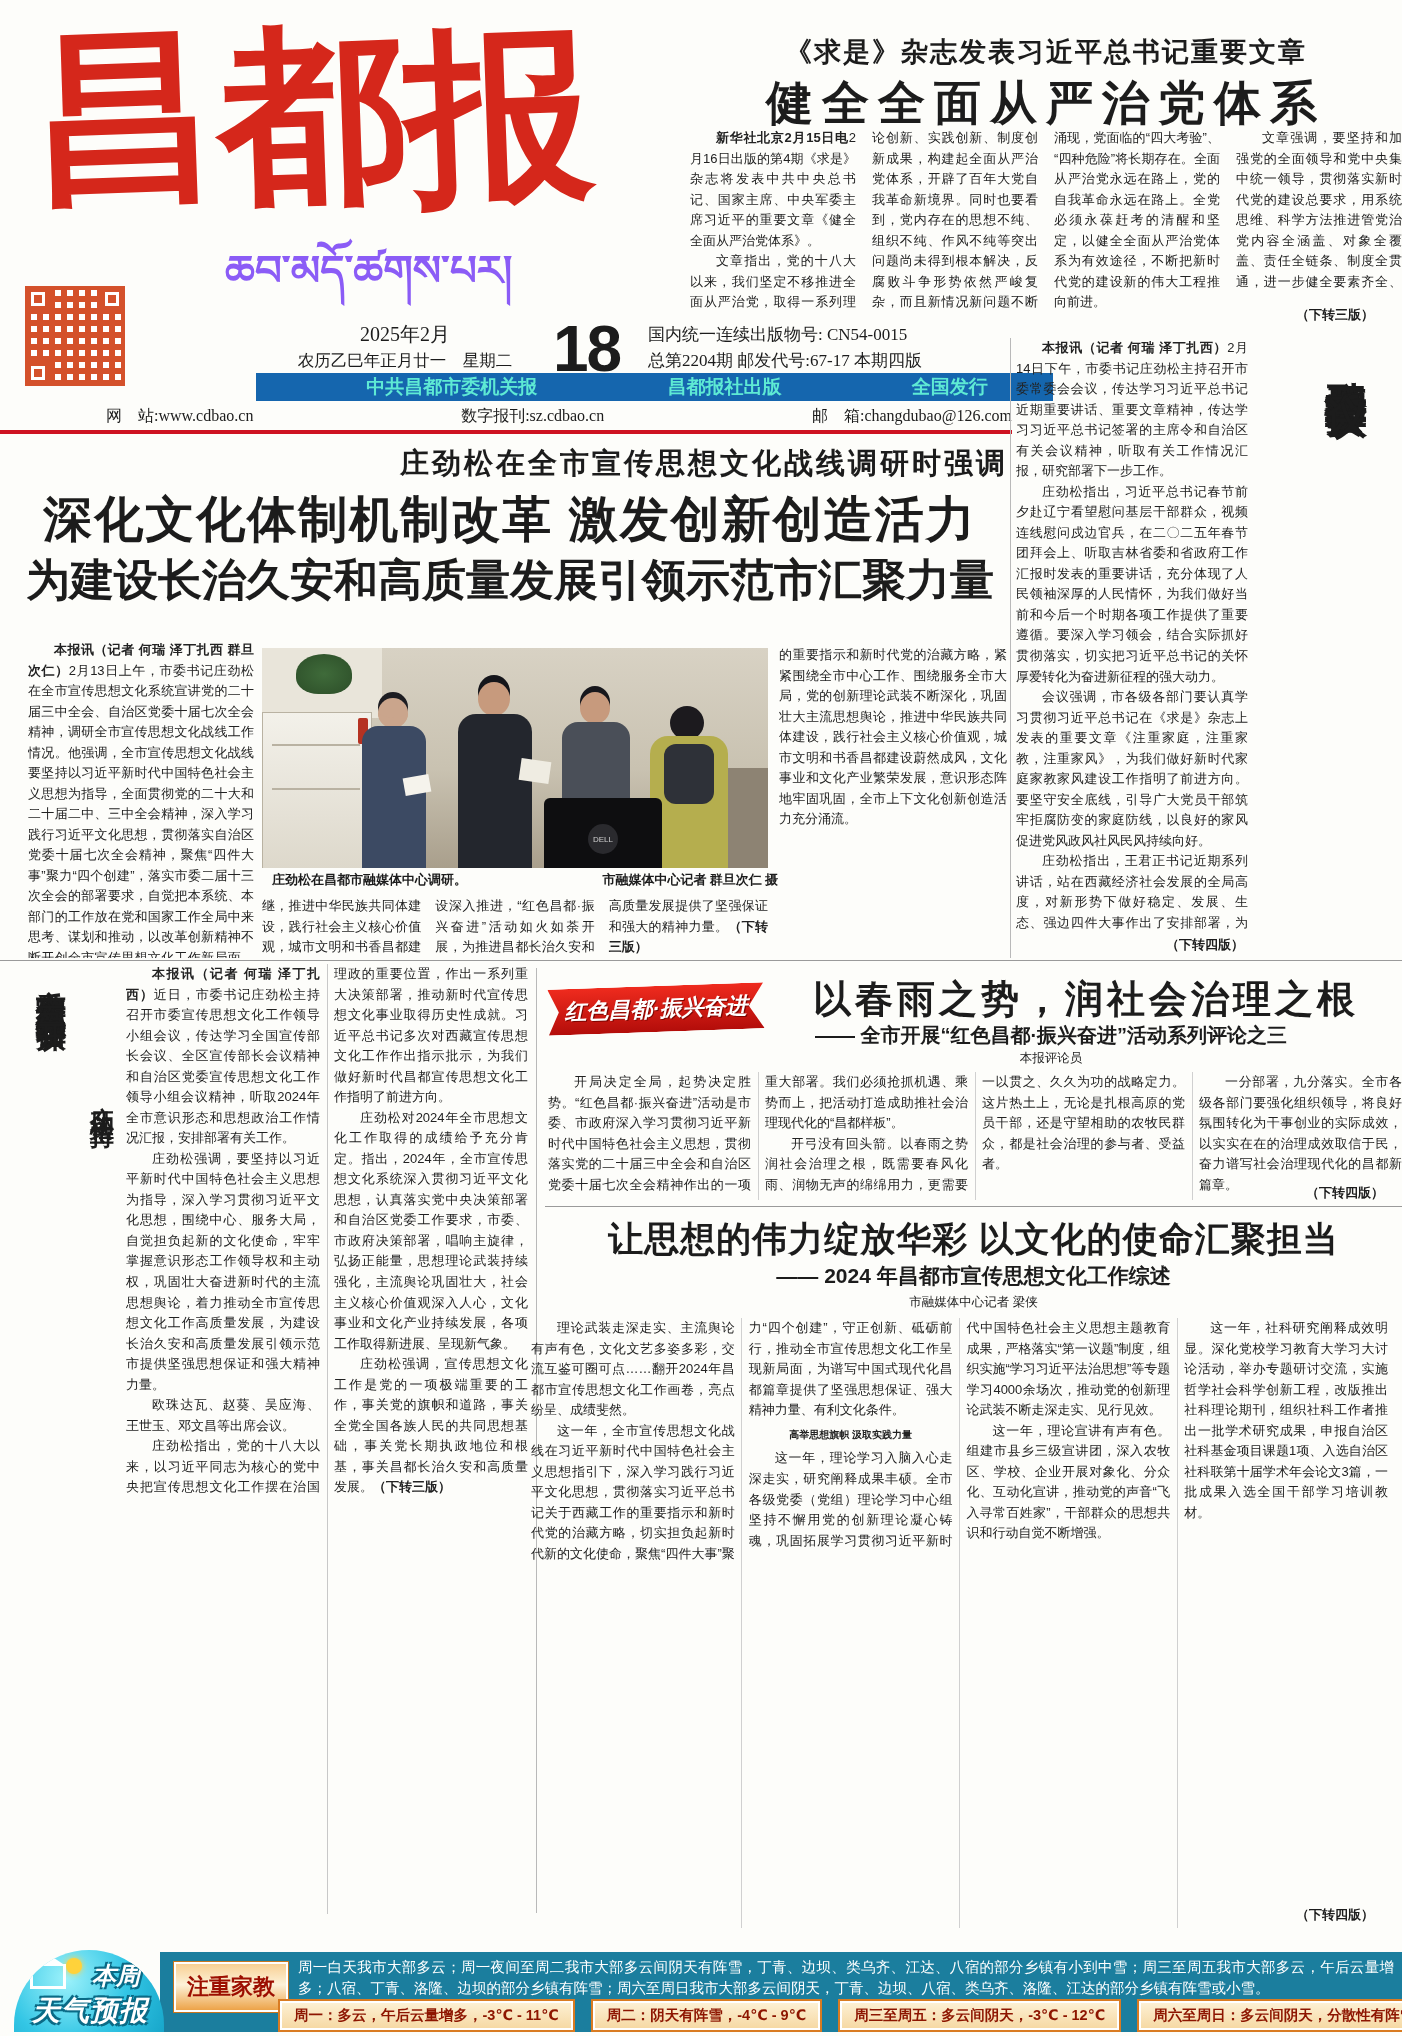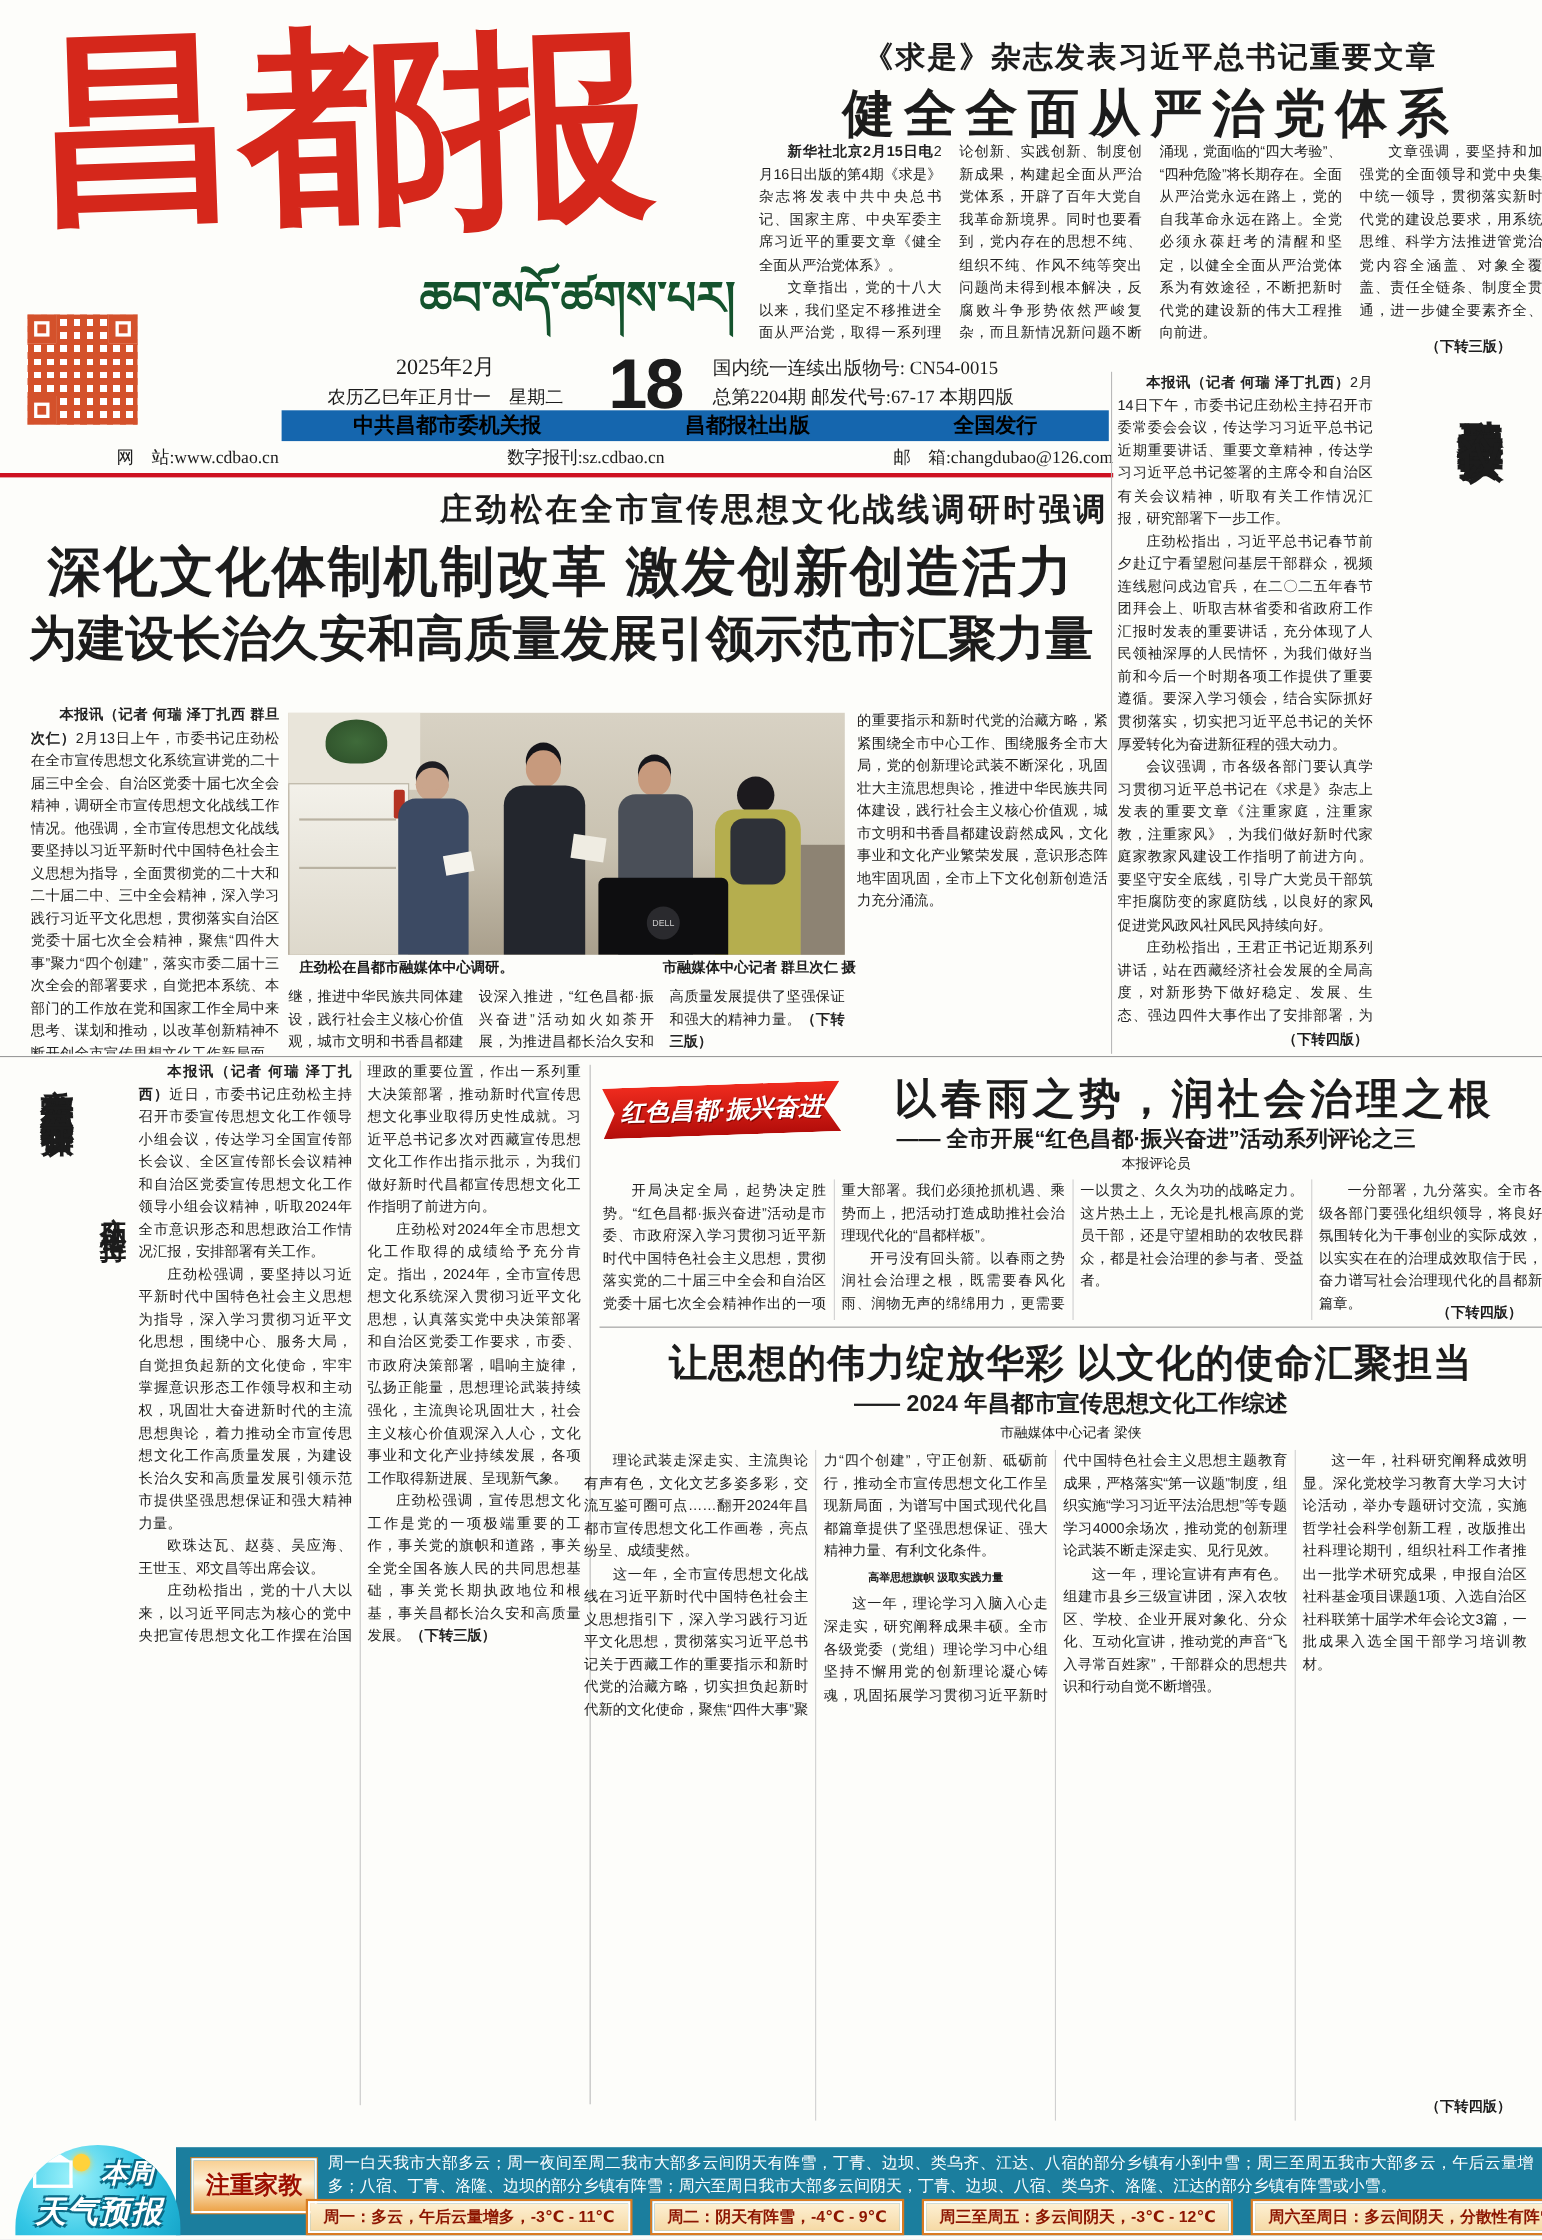--- a/index.html
+++ b/index.html
@@ -4,33 +4,33 @@
 <style>
   html,body{margin:0;padding:0;background:#e8e8e8;}
   .page{position:relative;width:1402px;height:2036px;margin:0 auto;background:#fdfdfa;
         font-family:"Liberation Sans","DejaVu Sans",sans-serif;color:#1c1c1c;overflow:hidden;}
   .abs{position:absolute;}
   .serif{font-family:"Liberation Serif","DejaVu Serif",serif;}
   
   .logo-row{left:30px;top:4px;width:540px;height:245px;display:flex;justify-content:space-between;align-items:flex-start;}
   .logo-char{font-family:"DejaVu Serif","Liberation Serif",serif;font-weight:bold;color:#d5271b;
              font-size:188px;line-height:1.18;transform:rotate(-2deg);}
-  .tibetan{left:225px;top:248px;width:600px;color:#14532d;font-size:42px;font-weight:bold;text-align:center;line-height:1.1;}
+  .tibetan{left:225px;top:248px;width:600px;color:#8b5cf6;font-size:42px;font-weight:bold;text-align:left;line-height:1.1;}
   .qr{left:25px;top:286px;width:100px;height:100px;
       background:repeating-linear-gradient(0deg,#d4512b 0 6px,rgba(255,255,255,0) 6px 12px),
                  repeating-linear-gradient(90deg,#d4512b 0 6px,#fff 6px 12px);}
   .qr .eye{position:absolute;width:26px;height:26px;border:6px solid #d4512b;background:#fff;box-sizing:border-box;}
   .qr .eye .dot{position:absolute;left:3px;top:3px;width:8px;height:8px;background:#d4512b;}
   .dateblock{left:255px;top:320px;width:300px;text-align:center;line-height:1.45;}
   .dateblock .d1{font-size:20px;}
   .dateblock .d2{font-size:16.5px;}
   .bigday{left:553px;top:312px;font-size:64px;font-weight:bold;letter-spacing:-2px;}
   .pubblock{left:648px;top:322px;width:380px;line-height:1.55;font-size:17px;}
-  .orgbar{left:256px;top:373px;width:752px;height:28px;background:#1566ae;color:#000000;
-          display:flex;align-items:center;justify-content:space-around;font-size:19px;font-weight:bold;}
+  .orgbar{left:256px;top:373px;width:752px;height:28px;background:#1566ae;color:#5eead4;
+          display:flex;align-items:center;justify-content:space-around;font-size:19px;font-weight:bold;padding-left:45px;}
   .contact{left:106px;top:406px;width:906px;display:flex;justify-content:space-between;font-size:16px;}
   .redline{left:0;top:430px;width:1012px;height:4px;background:#ce1221;}
   
   .btxt{font-size:13px;line-height:1.58;text-align:justify;color:#222;}
   .btxt p{margin:0;text-indent:2em;}
   .lead{font-weight:bold;}
   .jump{font-weight:bold;}
   .jump-abs{position:absolute;background:#fdfdfa;padding-left:6px;font-weight:bold;font-size:13px;}
   .rule-v{position:absolute;width:1px;background:#b9b9b9;}
   .rule-h{position:absolute;height:1px;background:#9a9a9a;}

